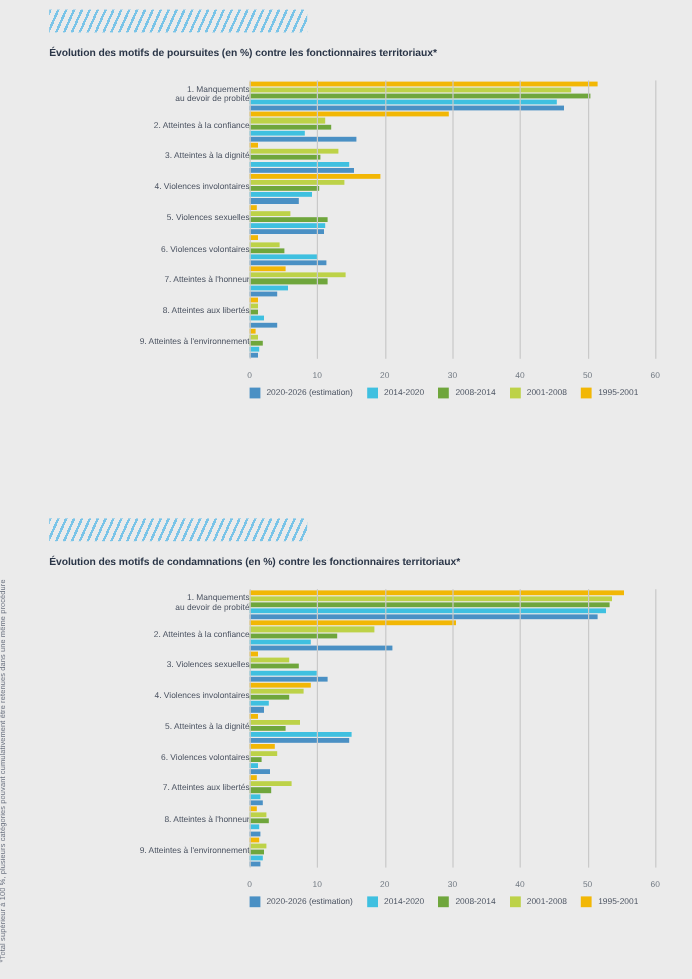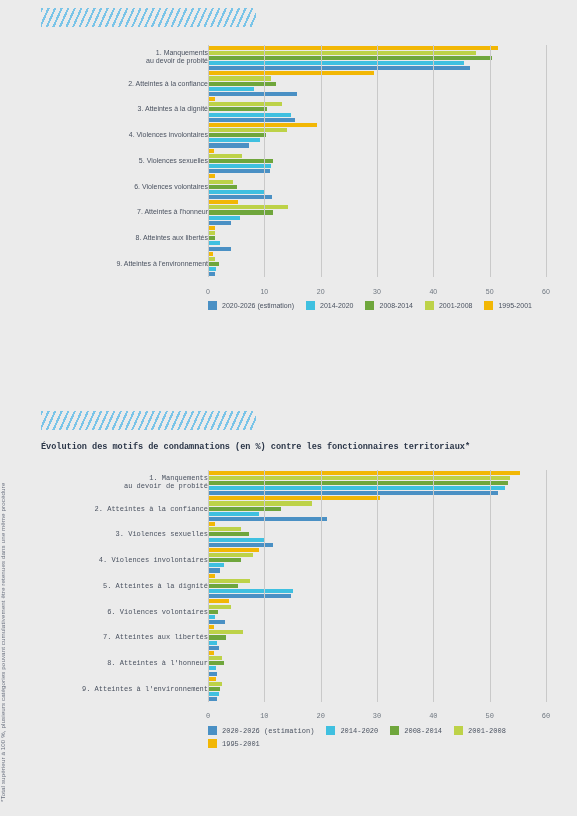--- a/index.html
+++ b/index.html
@@ -17,21 +17,21 @@
     width:430px;
     transform-origin:left top;
     transform:rotate(-90deg) translate(-100%,0);
     font-size:6.2px;
     letter-spacing:.1px;
     color:#6b7280;
     white-space:nowrap;
   }
   .panel{position:absolute;left:41px;width:505px;}
   .panel.one{top:8px;}
-  .panel.two{top:411px;font-family:Liberation Mono, monospace;}
+  .panel.two{top:432px;}
 
   .hatch{
     width:215px;height:19px;
     background-image:repeating-linear-gradient(114deg,
         #79c4e8 0px,#79c4e8 2px,
         transparent 2px,transparent 6px);
   }
   .chart-title{
     font-size:8.6px;
     font-weight:bold;
@@ -95,20 +95,21 @@
   .swatch{width:9px;height:9px;display:block;}
   .legend-label{font-size:7px;color:#4a5260;}
 </style>
 </head>
 <body>
 
 <div class="side-note">*Total supérieur à 100 %, plusieurs catégories pouvant cumulativement être retenues dans une même procédure</div>
 
 <div class="panel one">
   <div class="hatch"></div>
+  <div class="chart-title">Évolution des motifs de poursuites (en %) contre les fonctionnaires territoriaux*</div>
   <div class="plot">
     <div class="rows">
         <div class="row" style="height: 11.1111%;">
           <div class="cat-label">1. Manquements
 au devoir de probité</div>
           <div class="bars">
             <div class="bar" title="1995-2001: 51.5%" style="width: 290.117px; background: rgb(242, 183, 5);"></div>
             <div class="bar" title="2001-2008: 47.5%" style="width: 267.583px; background: rgb(189, 210, 72);"></div>
             <div class="bar" title="2008-2014: 50.5%" style="width: 284.483px; background: rgb(111, 166, 60);"></div>
             <div class="bar" title="2014-2020: 45.5%" style="width: 256.317px; background: rgb(63, 192, 224);"></div>

